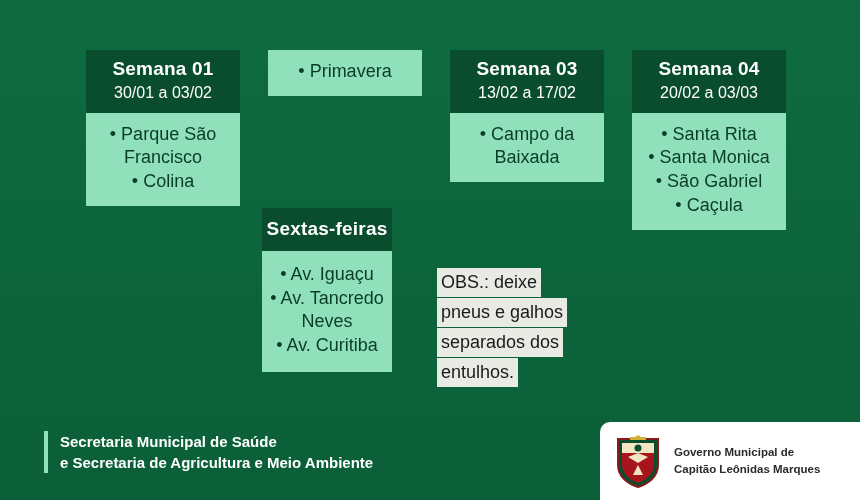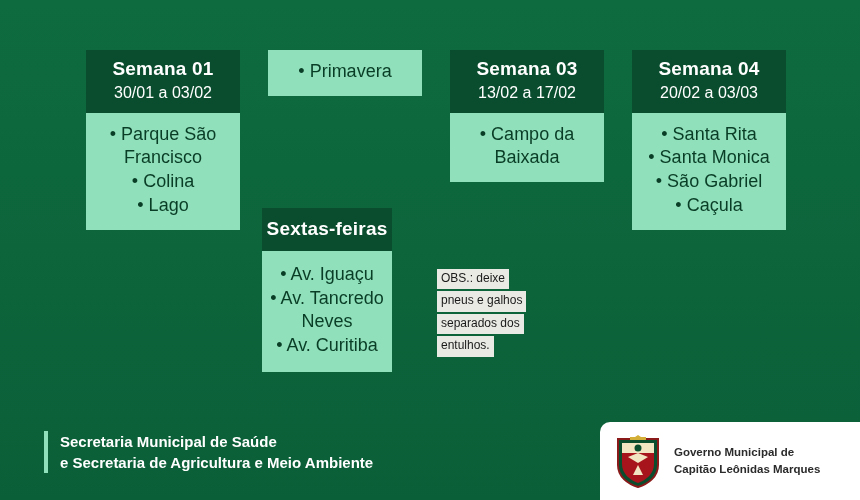--- a/index.html
+++ b/index.html
@@ -85,21 +85,21 @@
   .obs {
     position: absolute;
     left: 437px;
     top: 268px;
     width: 168px;
   }
   .obs-line {
     display: inline-block;
     background: #e9eae4;
     color: #1a1a1a;
-    font-size: 12px;
+    font-size: 18px;
     line-height: 1.45;
     padding: 1px 4px 2px 4px;
     margin-bottom: 1px;
   }
 
   
   .footer-credit {
     position: absolute;
     left: 44px;
     bottom: 26px;
@@ -158,21 +158,20 @@
   <div class="weeks">
 
     <div class="week">
       <div class="week-head">
         <span class="week-title">Semana 01</span>
         <span class="week-dates">30/01 a 03/02</span>
       </div>
       <div class="week-body">
         <span class="item">• Parque São Francisco</span>
         <span class="item">• Colina</span>
-        <span class="item">• Lago</span>
       </div>
     </div>
 
     <div class="week">
       <div class="week-body narrow">
         <span class="item">• Primavera</span>
       </div>
     </div>
 
     <div class="week">

